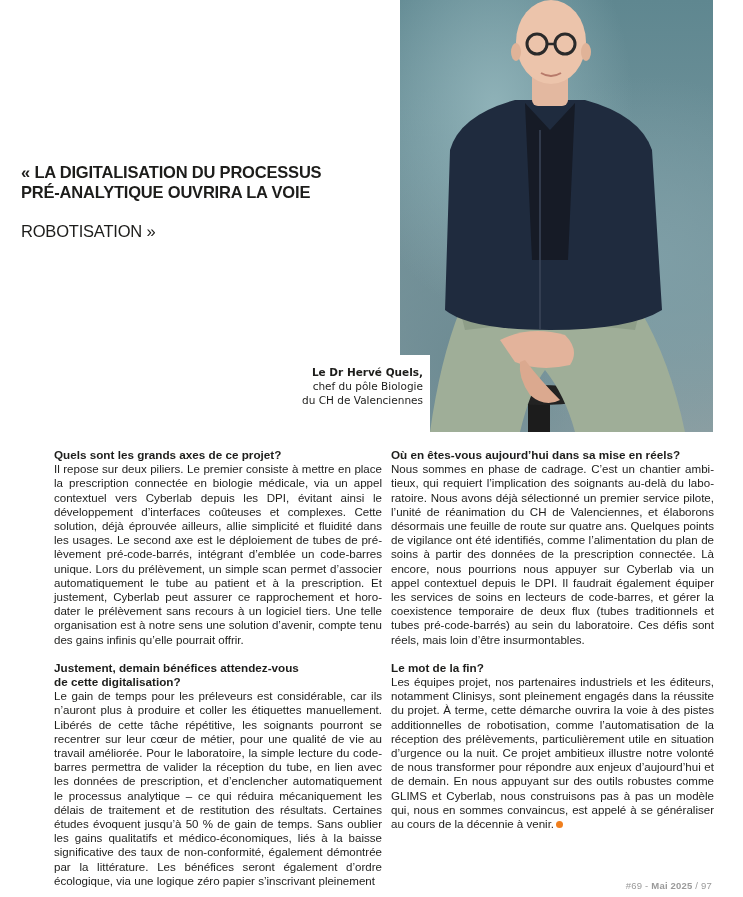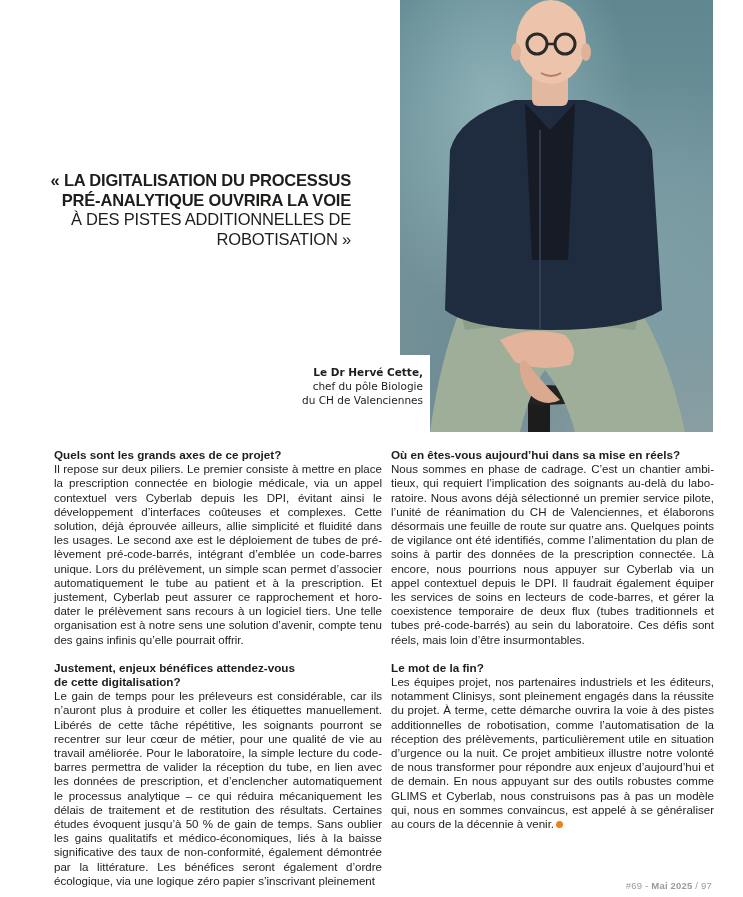--- a/index.html
+++ b/index.html
@@ -12,22 +12,22 @@
     position: absolute; left: 400px; top: 0; width: 313px; height: 432px;
     overflow: hidden;
     background:
       radial-gradient(ellipse at 30% 25%, #8fb2b8 0%, rgba(143,178,184,0) 45%),
       radial-gradient(ellipse at 80% 60%, #7e9ea6 0%, rgba(126,158,166,0) 50%),
       radial-gradient(ellipse at 20% 85%, #6d8b93 0%, rgba(109,139,147,0) 55%),
       linear-gradient(180deg, #5f8790 0%, #6f929a 40%, #7f9aa0 75%, #8a9ea2 100%);
   }
   .photo svg { position: absolute; left: 0; top: 0; }
   .quote {
-    position: absolute; right: 392px; top: 171px; width: 330px;
-    text-align: right; font-size: 16.5px; line-height: 19.5px;
+    position: absolute; right: 392px; top: 163px; width: 330px;
+    text-align: left; font-size: 16.5px; line-height: 19.5px;
     text-transform: uppercase; letter-spacing: -0.2px;
   }
   .quote .bold { font-weight: bold; }
   .caption {
     position: absolute; left: 280px; top: 355px; width: 150px; height: 77px;
     background: #ffffff;
   }
   .caption-inner {
     position: absolute; right: 7px; top: 10px; text-align: right;
     font-size: 10.5px; line-height: 14px; white-space: nowrap;
@@ -84,38 +84,38 @@
 
     <path d="M100 340 Q130 325 165 335 Q180 350 170 365 Q140 372 115 362 Z" fill="#e3b39b"></path>
     <path d="M125 360 Q140 380 160 400 Q145 408 130 395 Q118 378 120 362 Z" fill="#dba98f"></path>
   </svg>
 </div>
 
 <div class="quote">
   <span class="bold">«</span>
   <span class="bold">La digitalisation du processus</span><br>
   <span class="bold">pré-analytique ouvrira la voie</span><br>
-  <span>à des pistes additionnelles de</span><br>
+  <br>
   <span>robotisation</span>
   <span>»</span>
 </div>
 
 <div class="caption">
   <div class="caption-inner">
-    <div class="caption-name">Le Dr Hervé Cette,</div>
+    <div class="caption-name">Le Dr Hervé Quels,</div>
     <div>chef du pôle Biologie</div>
     <div>du CH de Valenciennes</div>
   </div>
 </div>
 
 <div class="col left">
   <h3>Quels sont les grands axes de ce projet?</h3>
   <p>Il repose sur deux piliers. Le premier consiste à mettre en place la prescription connectée en biologie médicale, via un appel contextuel vers Cyberlab depuis les DPI, évitant ainsi le développement d’interfaces coûteuses et complexes. Cette solution, déjà éprouvée ailleurs, allie simplicité et fluidité dans les usages. Le second axe est le déploiement de tubes de pré­lèvement pré-code-barrés, intégrant d’emblée un code-barres unique. Lors du prélèvement, un simple scan permet d’asso­cier automatiquement le tube au patient et à la prescription. Et justement, Cyberlab peut assurer ce rapprochement et horo­dater le prélèvement sans recours à un logiciel tiers. Une telle organisation est à notre sens une solution d’avenir, compte tenu des gains infinis qu’elle pourrait offrir.</p>
   <h3>
-    <span>Justement, enjeux bénéfices attendez-vous</span><br>
+    <span>Justement, demain bénéfices attendez-vous</span><br>
     <span>de cette digitalisation?</span>
   </h3>
   <p class="noborder">Le gain de temps pour les préleveurs est considérable, car ils n’auront plus à produire et coller les étiquettes manuellement. Libérés de cette tâche répétitive, les soignants pourront se recentrer sur leur cœur de métier, pour une qualité de vie au travail améliorée. Pour le laboratoire, la simple lecture du code-barres permettra de valider la réception du tube, en lien avec les données de prescription, et d’enclencher automatiquement le processus analytique – ce qui réduira mécaniquement les délais de traitement et de restitution des résultats. Certaines études évoquent jusqu’à 50 % de gain de temps. Sans oublier les gains qualitatifs et médico-économiques, liés à la baisse significative des taux de non-conformité, également démon­trée par la littérature. Les bénéfices seront également d’ordre écologique, via une logique zéro papier s’inscrivant pleinement</p>
 </div>
 
 <div class="col right">
   <h3>Où en êtes-vous aujourd’hui dans sa mise en réels?</h3>
   <p>Nous sommes en phase de cadrage. C’est un chantier ambi­tieux, qui requiert l’implication des soignants au-delà du labo­ratoire. Nous avons déjà sélectionné un premier service pilote, l’unité de réanimation du CH de Valenciennes, et élaborons désormais une feuille de route sur quatre ans. Quelques points de vigilance ont été identifiés, comme l’alimentation du plan de soins à partir des données de la prescription connectée. Là encore, nous pourrions nous appuyer sur Cyberlab via un appel contextuel depuis le DPI. Il faudrait également équiper les services de soins en lecteurs de code-barres, et gérer la coexistence temporaire de deux flux (tubes traditionnels et tubes pré-code-barrés) au sein du laboratoire. Ces défis sont réels, mais loin d’être insurmontables.</p>
   <h3>Le mot de la fin?</h3>
   <p class="noborder"><span>Les équipes projet, nos partenaires industriels et les éditeurs, notamment Clinisys, sont pleinement engagés dans la réussite du projet. À terme, cette démarche ouvrira la voie à des pistes additionnelles de robotisation, comme l’automatisation de la réception des prélèvements, particulièrement utile en situation d’urgence ou la nuit. Ce projet ambitieux illustre notre volonté de nous transformer pour répondre aux enjeux d’aujourd’hui et de demain. En nous appuyant sur des outils robustes comme GLIMS et Cyberlab, nous construisons pas à pas un modèle qui, nous en sommes convaincus, est appelé à se généraliser au cours de la décennie à venir.</span><span class="end-dot"></span></p>

